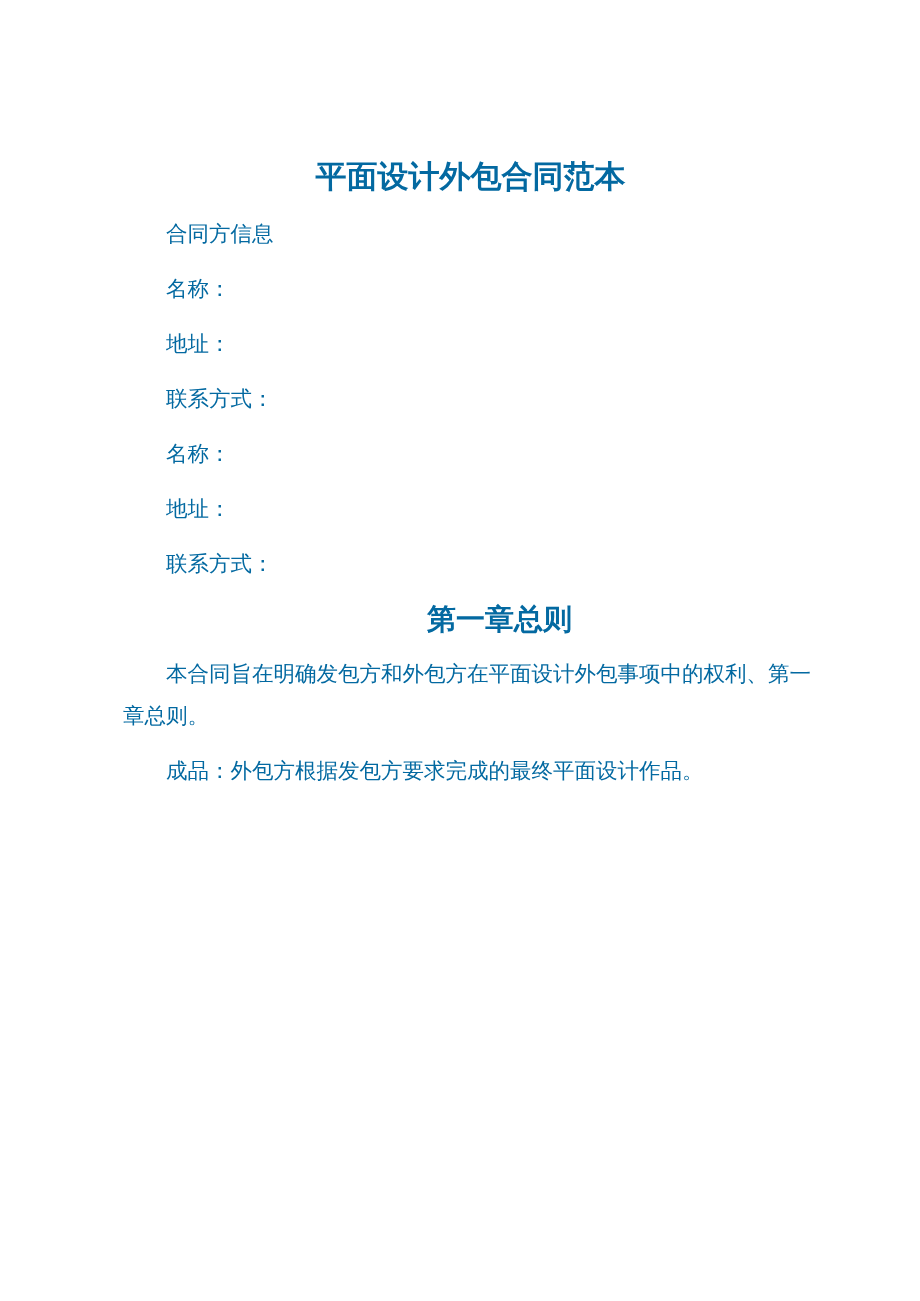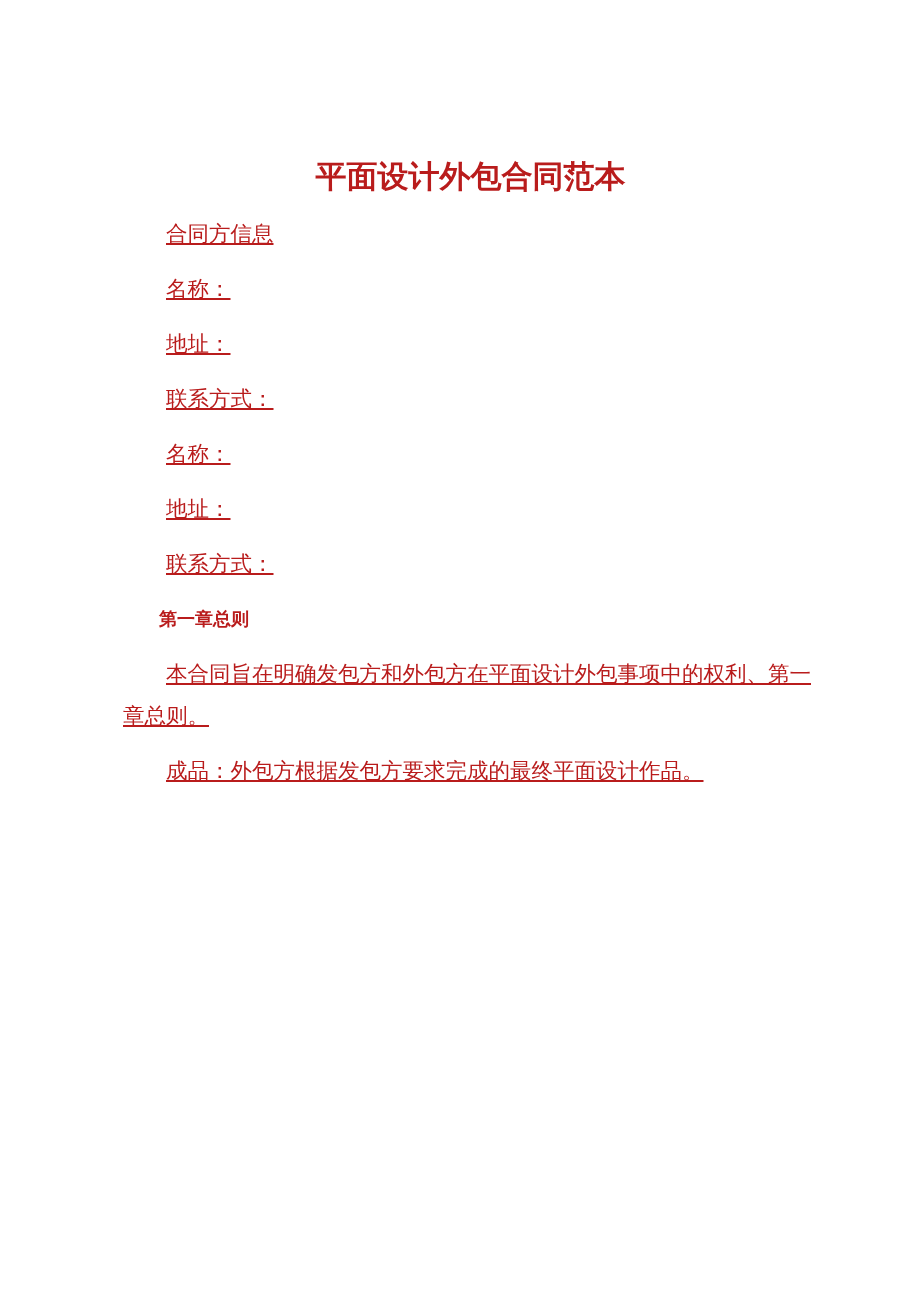--- a/index.html
+++ b/index.html
@@ -10,49 +10,49 @@
   body {
     width: 920px;
     height: 1301px;
     overflow: hidden;
   }
   .page {
     position: relative;
     width: 920px;
     height: 1301px;
     background: #ffffff;
-    color: #b91c1c;
+    color: #0369a1;
     font-family: "Liberation Serif", "DejaVu Serif", serif;
   }
   .content {
     padding: 153px 102px 0 123px; 
   }
   .doc-title {
     font-size: 31px;
     font-weight: bold;
     line-height: 48px;
     text-align: center;
     margin: 0 0 12px 0;
   }
   .para {
     font-size: 21.5px;
     line-height: 42px;
     margin: 0 0 13px 0;
     text-indent: 2em;
     text-align: left;
     word-break: break-all;
-    text-decoration: underline;
   }
   .chapter-heading {
     font-family: "Liberation Sans", "DejaVu Sans", sans-serif;
-    font-size: 18px;
+    font-size: 29px;
     font-weight: 700;
     line-height: 42px;
     margin: 0 0 13px 0;
     text-indent: 2em;
+    text-align: center;
   }
 </style>
 </head>
 <body>
 
 <div class="page">
   <div class="content">
 
     <h1 class="doc-title">平面设计外包合同范本</h1>
 

